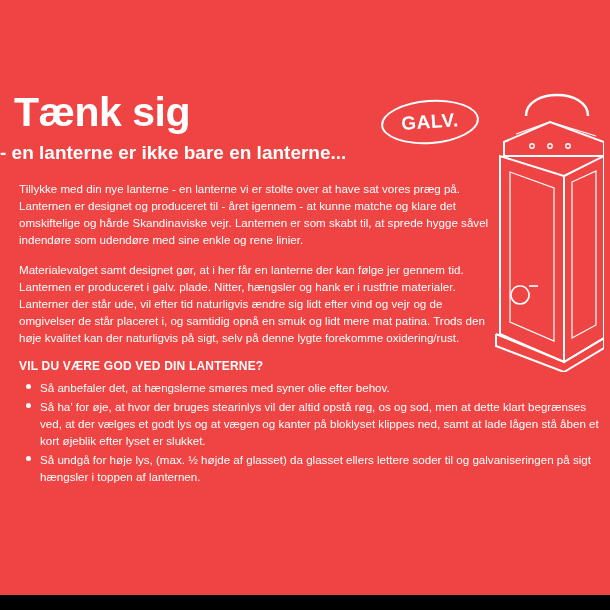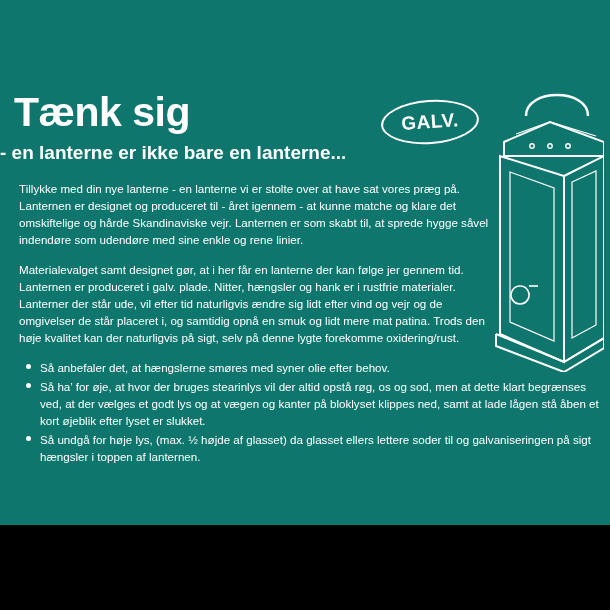--- a/index.html
+++ b/index.html
@@ -10,22 +10,22 @@
   body {
     width: 610px;
     height: 610px;
     overflow: hidden;
     font-family: "Liberation Sans", sans-serif;
     color: #ffffff;
   }
   .page {
     position: relative;
     width: 610px;
-    height: 525px;
-    background: #0f766e;
+    height: 595px;
+    background: #ef4444;
     box-sizing: border-box;
   }
 
   
   .title {
     position: absolute;
     left: 14px;
     top: 92px;
     font-size: 41px;
     font-weight: bold;
@@ -159,20 +159,21 @@
 
       <path d="M4 262 L72 290 L112 266" stroke-width="2"></path>
       <path d="M4 262 L4 274 L72 300 L112 276 L112 266" stroke-width="2"></path>
     </svg>
   </div>
 
   <div class="body">
     <p class="para">Tillykke med din nye lanterne - en lanterne vi er stolte over at have sat vores præg på. Lanternen er designet og produceret til - året igennem - at kunne matche og klare det omskiftelige og hårde Skandinaviske vejr. Lanternen er som skabt til, at sprede hygge såvel indendøre som udendøre med sine enkle og rene linier.</p>
     <p class="para">Materialevalget samt designet gør, at i her får en lanterne der kan følge jer gennem tid. Lanternen er produceret i galv. plade. Nitter, hængsler og hank er i rustfrie materialer. Lanterner der står ude, vil efter tid naturligvis ændre sig lidt efter vind og vejr og de omgivelser de står placeret i, og samtidig opnå en smuk og lidt mere mat patina. Trods den høje kvalitet kan der naturligvis på sigt, selv på denne lygte forekomme oxidering/rust.</p>
 
+    <div class="section-head">VIL DU VÆRE GOD VED DIN LANTERNE?</div>
 
     <ul class="bullets">
       <li>
         <span class="dot"></span>
         <span>Så anbefaler det, at hængslerne smøres med syner olie efter behov.</span>
       </li>
       <li>
         <span class="dot"></span>
         <span>Så ha’ for øje, at hvor der bruges stearinlys vil der altid opstå røg, os og sod, men at dette klart begrænses ved, at der vælges et godt lys og at vægen og kanter på bloklyset klippes ned, samt at lade lågen stå åben et kort øjeblik efter lyset er slukket.</span>
       </li>

